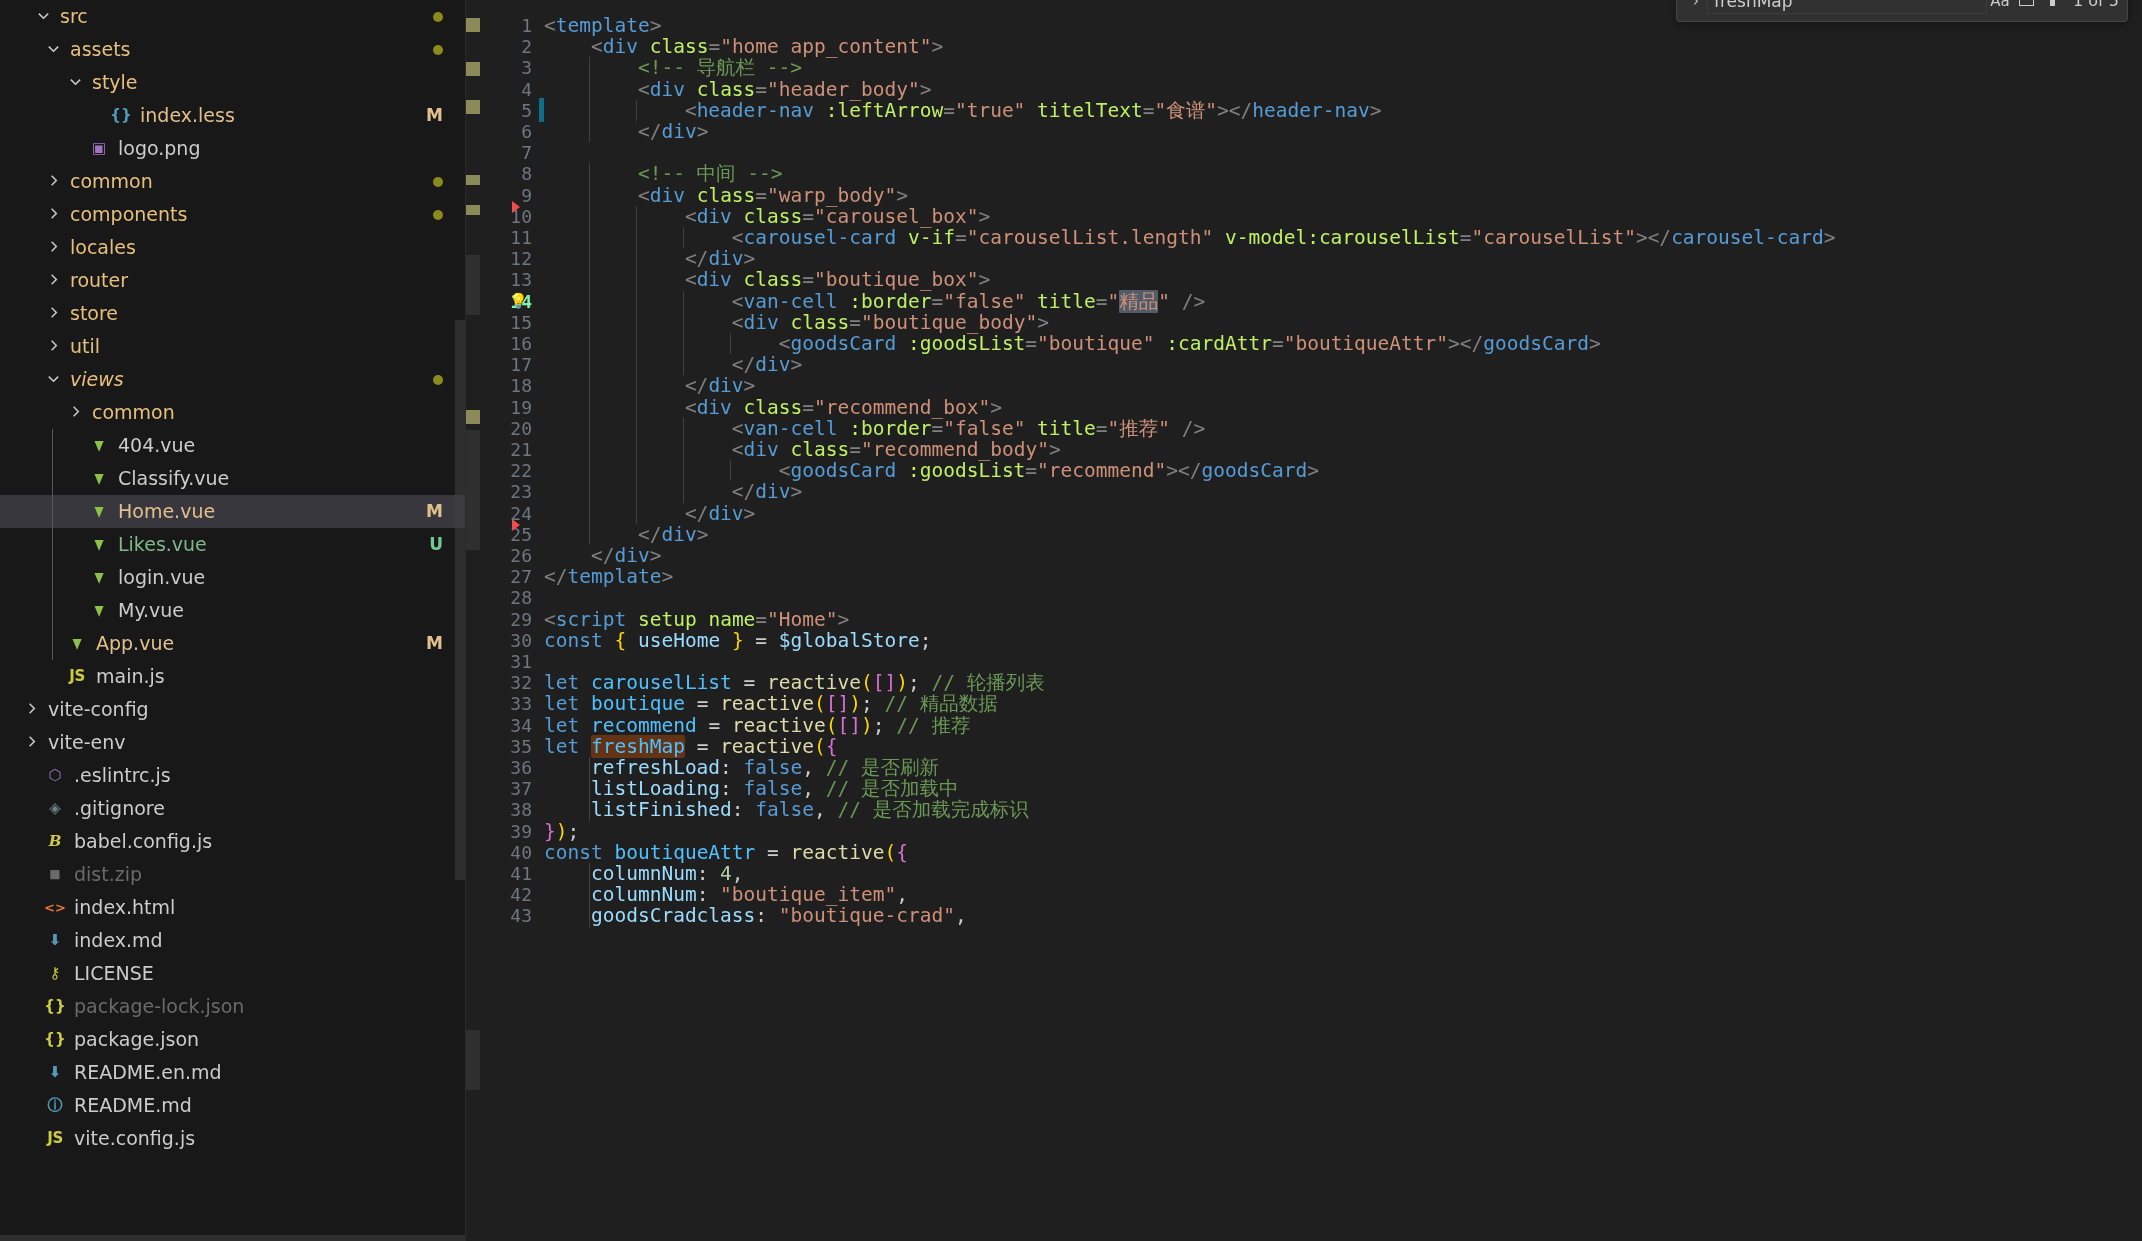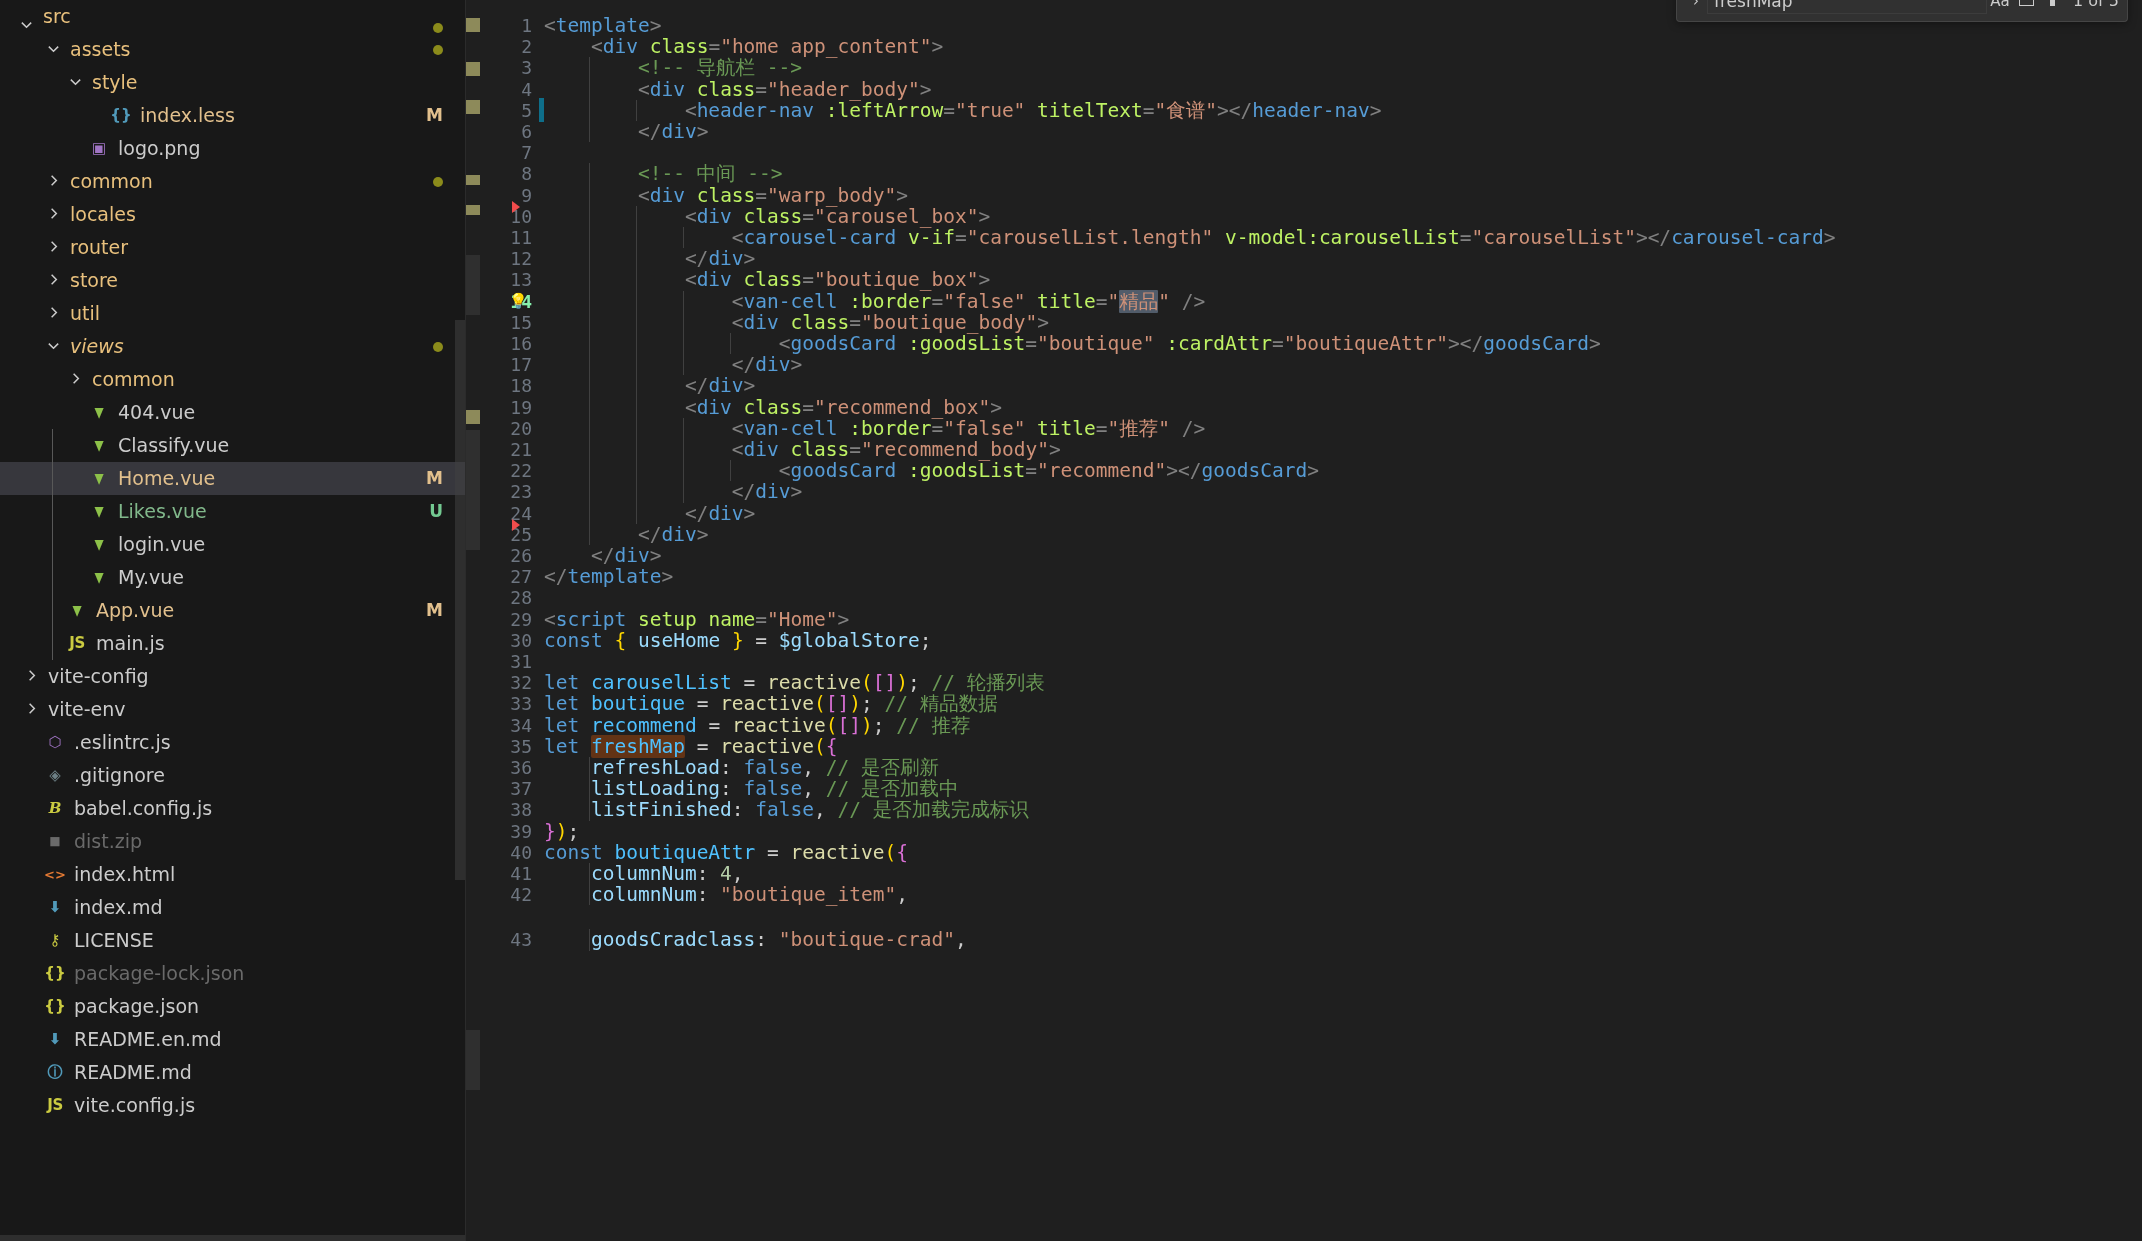--- a/index.html
+++ b/index.html
@@ -146,21 +146,21 @@
   
   #sb-vscroll { position:absolute; right:0; top:320px; width:10px; height:560px; background:#424242; opacity:.55;}
 </style>
 </head>
 <body>
 
 <div id="app">
 
   <div id="sidebar">
     <div class="tree" id="tree">
-        <div class="row" style="padding-left: 15px; align-items: flex-end;">
+        <div class="row" style="padding-left: 32px;">
           <span class="twisty">
             <svg width="15" height="15" viewBox="0 0 16 16">
               <path d="M3 6 L8 11 L13 6" fill="none" stroke="#cccccc" stroke-width="1.6"></path>
             </svg>
           </span>
           <span class="label c-folder">src</span>
           <span class="dot"></span>
         </div>
         <div class="row" style="padding-left: 42px;">
           <span class="twisty">
@@ -190,20 +190,29 @@
           <span class="ficon img-icon">▣</span>
           <span class="label c-file">logo.png</span>
         </div>
         <div class="row" style="padding-left: 42px;">
           <span class="twisty">
             <svg width="15" height="15" viewBox="0 0 16 16">
               <path d="M6 3 L11 8 L6 13" fill="none" stroke="#cccccc" stroke-width="1.6"></path>
             </svg>
           </span>
           <span class="label c-folder">common</span>
+          <span class="dot"></span>
+        </div>
+        <div class="row" style="padding-left: 42px;">
+          <span class="twisty">
+            <svg width="15" height="15" viewBox="0 0 16 16">
+              <path d="M6 3 L11 8 L6 13" fill="none" stroke="#cccccc" stroke-width="1.6"></path>
+            </svg>
+          </span>
+          <span class="label c-folder">components</span>
           <span class="dot"></span>
         </div>
         <div class="row" style="padding-left: 42px;">
           <span class="twisty">
             <svg width="15" height="15" viewBox="0 0 16 16">
               <path d="M6 3 L11 8 L6 13" fill="none" stroke="#cccccc" stroke-width="1.6"></path>
             </svg>
           </span>
           <span class="label c-folder">locales</span>
         </div>
@@ -412,21 +421,21 @@
         <div class="cline" style="position: absolute; left: 0px; right: 0px; top: 693.4px; height: 21.2px;"><span class="lnum">33</span><span class="ctext"><span class="t-kw">let </span><span class="t-const">boutique</span><span class="t-punc"> = </span><span class="t-fn">reactive</span><span class="t-p1">(</span><span class="t-p2">[]</span><span class="t-p1">)</span><span class="t-punc">; </span><span class="t-cmt">// 精品数据</span></span></div>
         <div class="cline" style="position: absolute; left: 0px; right: 0px; top: 714.6px; height: 21.2px;"><span class="lnum">34</span><span class="ctext"><span class="t-kw">let </span><span class="t-const">recommend</span><span class="t-punc"> = </span><span class="t-fn">reactive</span><span class="t-p1">(</span><span class="t-p2">[]</span><span class="t-p1">)</span><span class="t-punc">; </span><span class="t-cmt">// 推荐</span></span></div>
         <div class="cline" style="position: absolute; left: 0px; right: 0px; top: 735.8px; height: 21.2px;"><span class="lnum">35</span><span class="ctext"><span class="t-kw">let </span><span class="t-const sel-hl">freshMap</span><span class="t-punc"> = </span><span class="t-fn">reactive</span><span class="t-p1">(</span><span class="t-p2">{</span></span></div>
         <div class="cline" style="position: absolute; left: 0px; right: 0px; top: 757px; height: 21.2px;"><span class="lnum">36</span><span class="iguide" style="left: 122.88px;"></span><span class="ctext"><span class="t-var">    refreshLoad</span><span class="t-punc">: </span><span class="t-kw">false</span><span class="t-punc">, </span><span class="t-cmt">// 是否刷新</span></span></div>
         <div class="cline" style="position: absolute; left: 0px; right: 0px; top: 778.2px; height: 21.2px;"><span class="lnum">37</span><span class="iguide" style="left: 122.88px;"></span><span class="ctext"><span class="t-var">    listLoading</span><span class="t-punc">: </span><span class="t-kw">false</span><span class="t-punc">, </span><span class="t-cmt">// 是否加载中</span></span></div>
         <div class="cline" style="position: absolute; left: 0px; right: 0px; top: 799.4px; height: 21.2px;"><span class="lnum">38</span><span class="iguide" style="left: 122.88px;"></span><span class="ctext"><span class="t-var">    listFinished</span><span class="t-punc">: </span><span class="t-kw">false</span><span class="t-punc">, </span><span class="t-cmt">// 是否加载完成标识</span></span></div>
         <div class="cline" style="position: absolute; left: 0px; right: 0px; top: 820.6px; height: 21.2px;"><span class="lnum">39</span><span class="ctext"><span class="t-p2">}</span><span class="t-p1">)</span><span class="t-punc">;</span></span></div>
         <div class="cline" style="position: absolute; left: 0px; right: 0px; top: 841.8px; height: 21.2px;"><span class="lnum">40</span><span class="ctext"><span class="t-kw">const </span><span class="t-const">boutiqueAttr</span><span class="t-punc"> = </span><span class="t-fn">reactive</span><span class="t-p1">(</span><span class="t-p2">{</span></span></div>
         <div class="cline" style="position: absolute; left: 0px; right: 0px; top: 863px; height: 21.2px;"><span class="lnum">41</span><span class="iguide" style="left: 122.88px;"></span><span class="ctext"><span class="t-var">    columnNum</span><span class="t-punc">: </span><span class="t-num">4</span><span class="t-punc">,</span></span></div>
         <div class="cline" style="position: absolute; left: 0px; right: 0px; top: 884.2px; height: 21.2px;"><span class="lnum">42</span><span class="iguide" style="left: 122.88px;"></span><span class="ctext"><span class="t-var">    columnNum</span><span class="t-punc">: </span><span class="t-str">"boutique_item"</span><span class="t-punc">,</span></span></div>
-        <div class="cline" style="position: absolute; left: 0px; right: 0px; top: 905.4px; height: 21.2px; margin-top: 24px;"><span class="lnum">43</span><span class="iguide" style="left: 122.88px;"></span><span class="ctext"><span class="t-var">    goodsCradclass</span><span class="t-punc">: </span><span class="t-str">"boutique-crad"</span><span class="t-punc">,</span></span></div>
+        <div class="cline" style="position: absolute; left: 0px; right: 0px; top: 905.4px; height: 21.2px;"><span class="lnum">43</span><span class="iguide" style="left: 122.88px;"></span><span class="ctext"><span class="t-var">    goodsCradclass</span><span class="t-punc">: </span><span class="t-str">"boutique-crad"</span><span class="t-punc">,</span></span></div>
       </div>
 
     <div id="find-widget">
       <div class="fw-chev">›</div>
       <div class="fw-input">freshMap</div>
       <div class="fw-btn">Aa</div>
       <div class="fw-btn">
         <svg width="15" height="11" viewBox="0 0 15 11">
             <rect x="0.5" y="0.5" width="14" height="10" fill="none" stroke="#cccccc"></rect>
           </svg>

